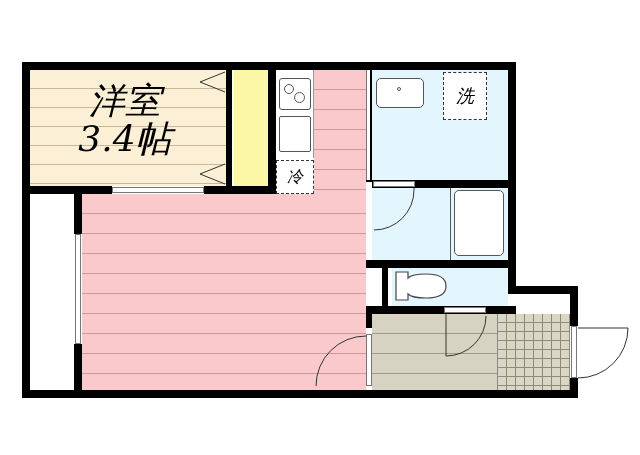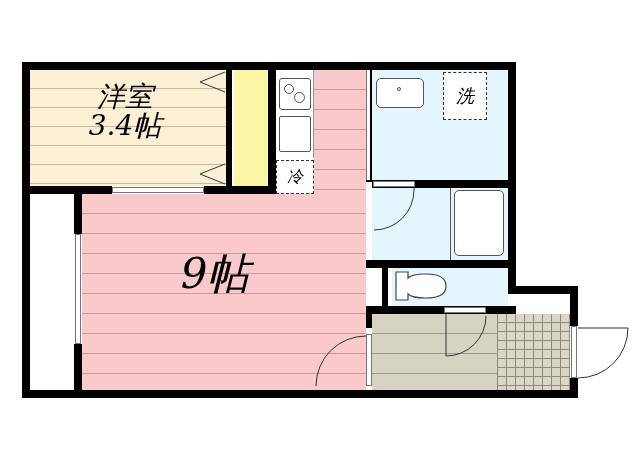--- a/index.html
+++ b/index.html
@@ -20,21 +20,21 @@
   .window { background:#fff; border:1px solid #777; }
 </style>
 </head>
 <body>
 
 <div class="abs wall" style="left:22px;top:62px;width:494px;height:8px;"></div>
 <div class="abs wall" style="left:22px;top:62px;width:8px;height:336px;"></div>
 <div class="abs wall" style="left:22px;top:390px;width:556px;height:8px;"></div>
 
 <div class="abs stripes-beige" style="left:30px;top:70px;width:198px;height:116px;"></div>
-<div class="abs label" style="left:60px;top:82px;width:130px;font-size:28px;">
+<div class="abs label" style="left:60px;top:82px;width:130px;font-size:36px;">
   <div>洋室</div>
   <div>3.4帖</div>
 </div>
 
 <div class="abs wall" style="left:226px;top:70px;width:6px;height:120px;"></div>
 <div class="abs yellow" style="left:234px;top:70px;width:34px;height:116px;"></div>
 <div class="abs wall" style="left:268px;top:62px;width:8px;height:134px;"></div>
 
 <svg class="abs" style="left:195px;top:70px;width:32px;height:116px;" viewBox="0 0 32 116">
   <polyline points="30,2 5,12 30,22" fill="none" stroke="#333" stroke-width="1"></polyline>
@@ -46,21 +46,20 @@
 <div class="abs wall" style="left:204px;top:186px;width:72px;height:8px;"></div>
 
 <div class="abs" style="left:30px;top:194px;width:44px;height:196px;background:#fff;"></div>
 <div class="abs wall" style="left:74px;top:194px;width:8px;height:40px;"></div>
 <div class="abs window" style="left:75px;top:234px;width:6px;height:110px;"></div>
 <div class="abs wall" style="left:74px;top:344px;width:8px;height:50px;"></div>
 
 <div class="abs stripes-pink" style="left:82px;top:194px;width:284px;height:196px;"></div>
 <div class="abs stripes-pink" style="left:314px;top:70px;width:52px;height:124px;"></div>
 <div class="abs label" style="left:140px;top:252px;width:150px;font-size:42px;">
-  <div>9帖</div>
 </div>
 
 <div class="abs" style="left:276px;top:70px;width:38px;height:88px;background:#fff;border-right:1px solid #999;"></div>
 <div class="abs fixture" style="left:279px;top:78px;width:32px;height:32px;border-radius:3px;">
   <div class="abs" style="left:4px;top:5px;width:10px;height:10px;border:1.5px solid #555;border-radius:50%;"></div>
   <div class="abs" style="left:14px;top:13px;width:11px;height:11px;border:1.5px solid #555;border-radius:50%;"></div>
 </div>
 <div class="abs fixture" style="left:279px;top:116px;width:32px;height:36px;border-radius:2px;"></div>
 <div class="abs dashbox" style="left:276px;top:160px;width:38px;height:34px;font-size:16px;">
   <span>冷</span>

